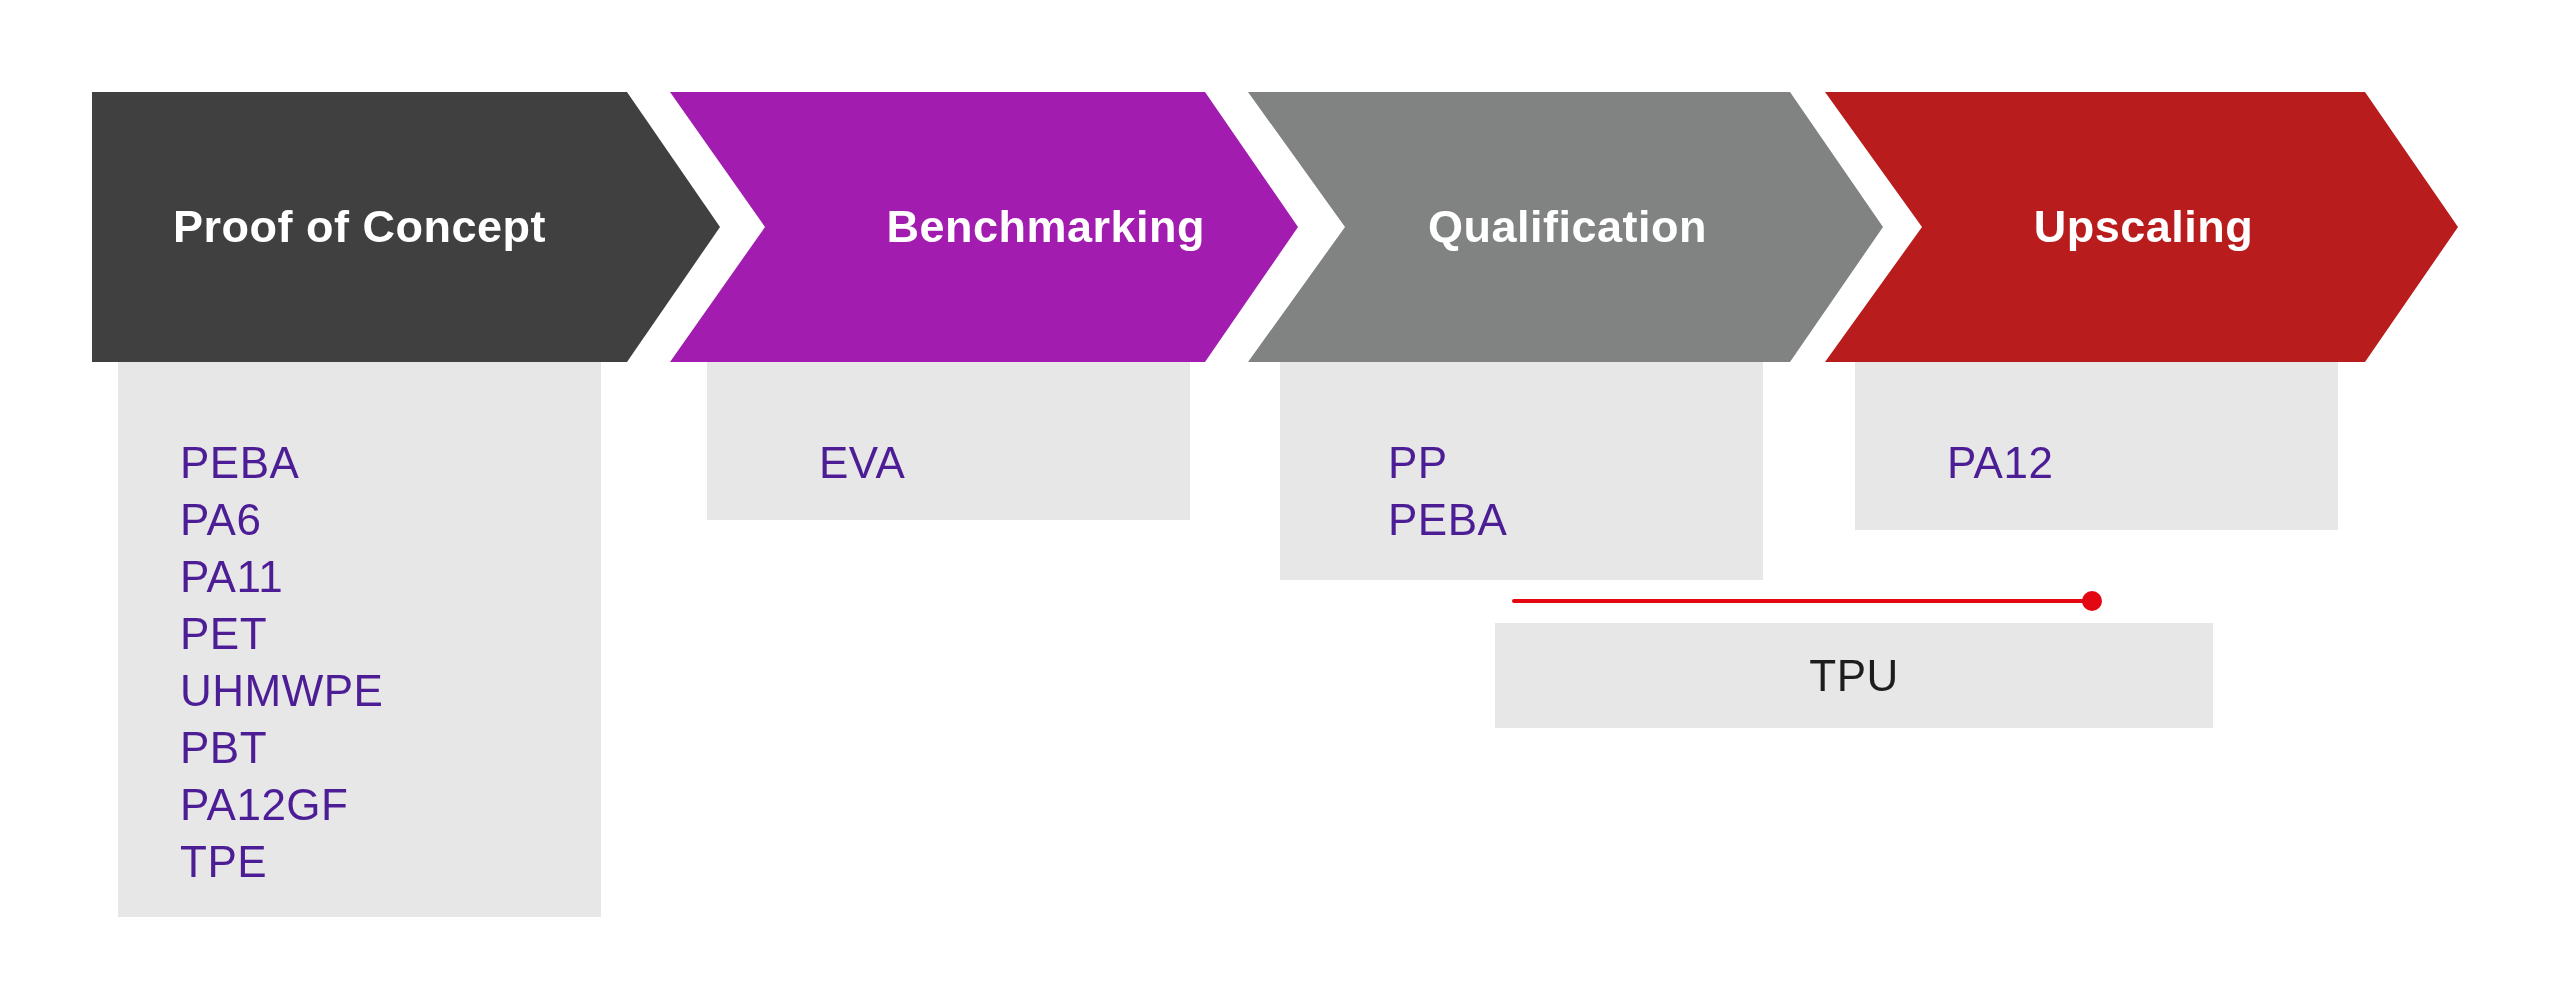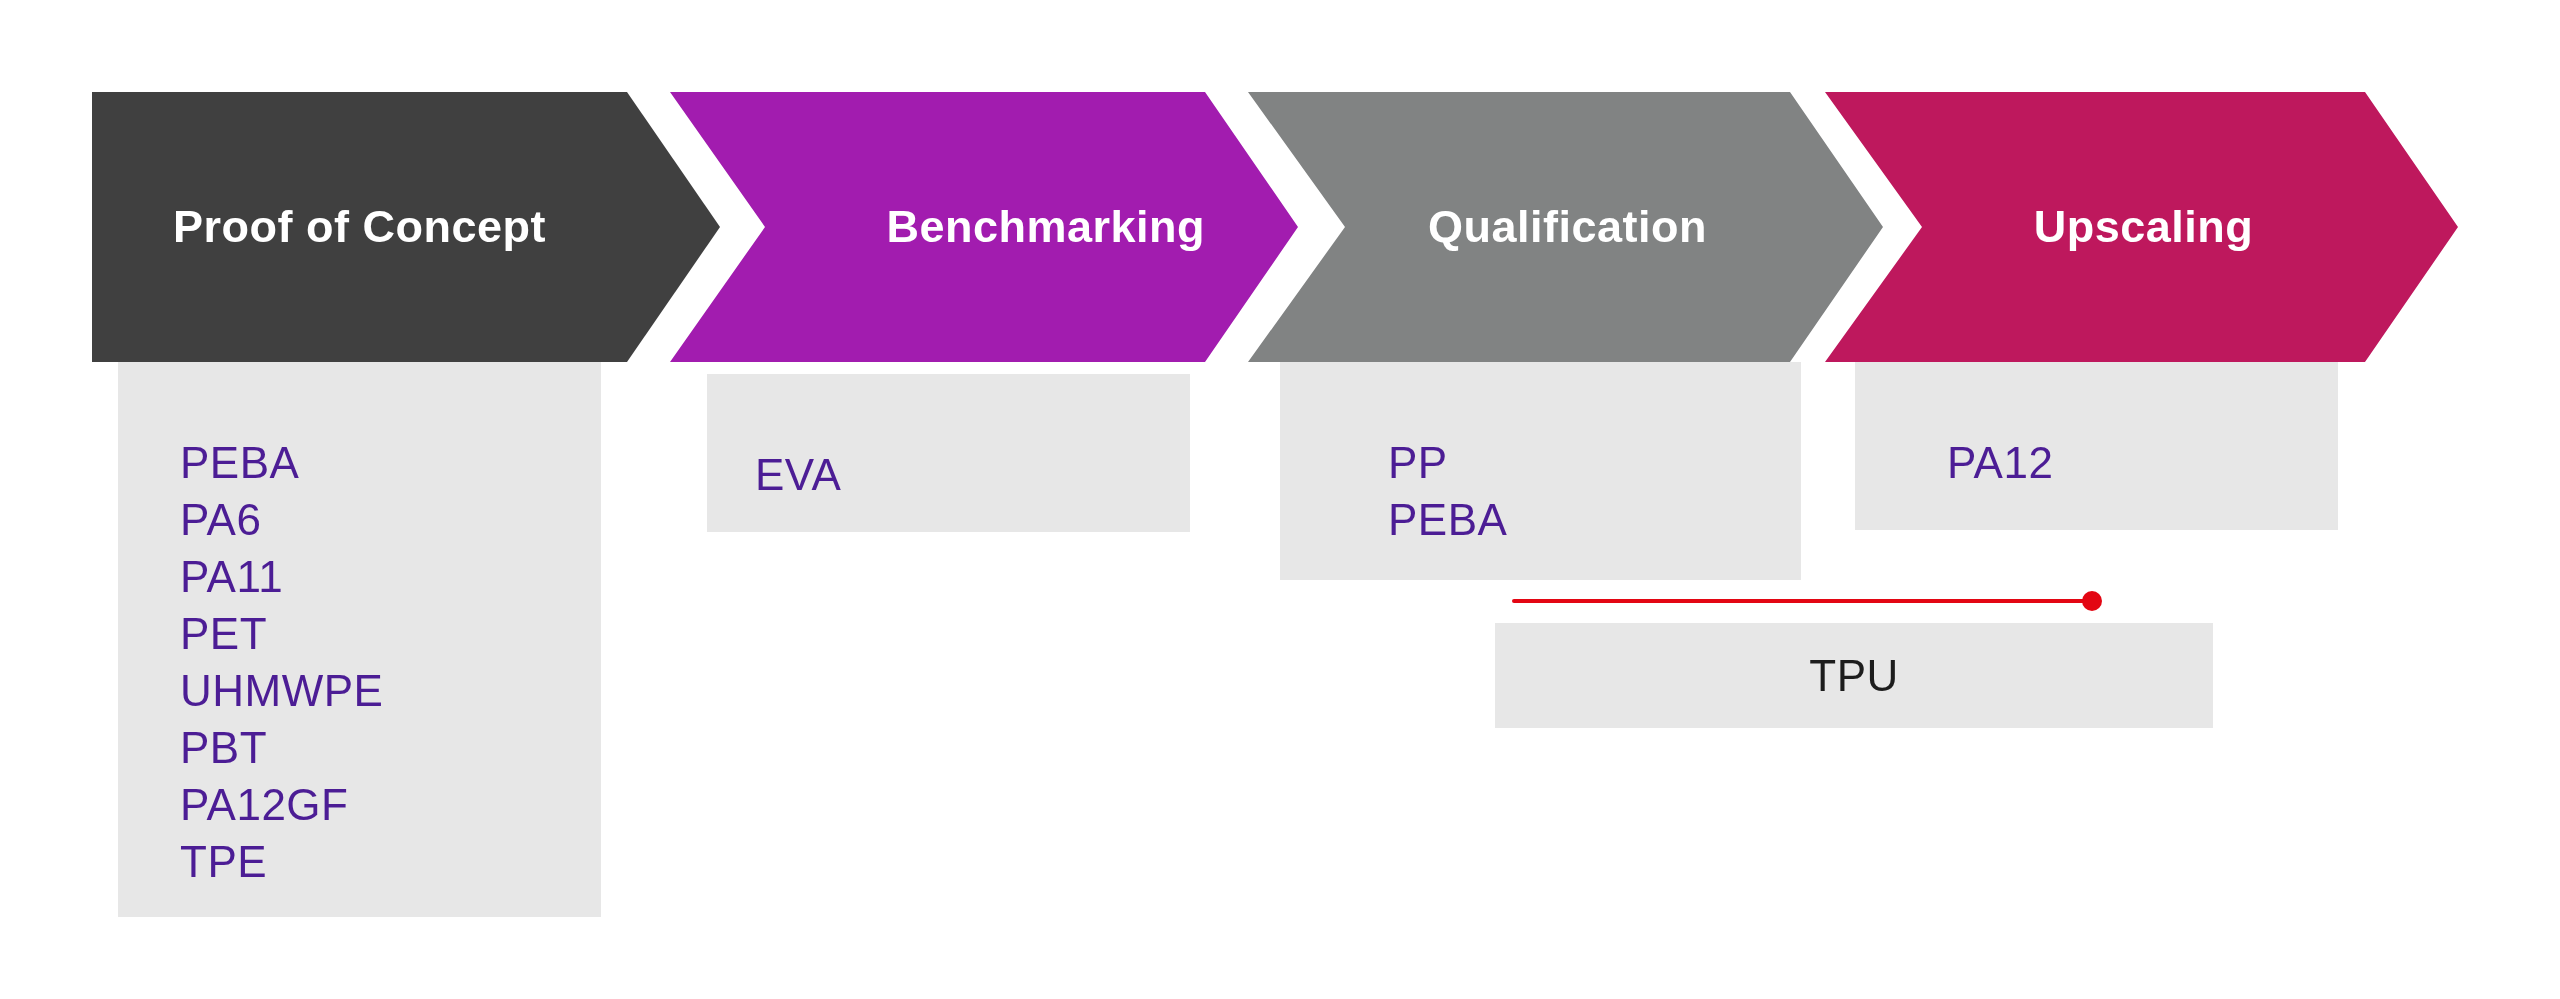--- a/index.html
+++ b/index.html
@@ -81,40 +81,40 @@
   </div>
 
   <div class="arrow" style="left: 670px; width: 628px; --notch: 95px; background: #a21caf; justify-content: flex-end;">
     <span class="arrow-label">Benchmarking</span>
   </div>
 
   <div class="arrow" style="left: 1248px; width: 635px; --notch: 97px; background: rgb(129, 131, 131);">
     <span class="arrow-label">Qualification</span>
   </div>
 
-  <div class="arrow" style="left: 1825px; width: 633px; --notch: 97px; background: #be185d;">
+  <div class="arrow" style="left: 1825px; width: 633px; --notch: 97px; background: #b91c1c;">
     <span class="arrow-label">Upscaling</span>
   </div>
 
   <div class="mat-box" style="left:118px;top:362px;width:483px;height:555px;padding-left:62px">
     <span class="mat-item">PEBA</span>
     <span class="mat-item">PA6</span>
     <span class="mat-item">PA11</span>
     <span class="mat-item">PET</span>
     <span class="mat-item">UHMWPE</span>
     <span class="mat-item">PBT</span>
     <span class="mat-item">PA12GF</span>
     <span class="mat-item">TPE</span>
   </div>
 
-  <div class="mat-box" style="left:707px;top:374px;width:483px;height:158px;padding-left:48px">
+  <div class="mat-box" style="left:707px;top:362px;width:483px;height:158px;padding-left:112px">
     <span class="mat-item">EVA</span>
   </div>
 
-  <div class="mat-box" style="left:1280px;top:362px;width:521px;height:218px;padding-left:108px">
+  <div class="mat-box" style="left:1280px;top:362px;width:483px;height:218px;padding-left:108px">
     <span class="mat-item">PP</span>
     <span class="mat-item">PEBA</span>
   </div>
 
   <div class="mat-box" style="left:1855px;top:362px;width:483px;height:168px;padding-left:92px">
     <span class="mat-item">PA12</span>
   </div>
 
   <div class="transition-line" style="background: rgb(227, 6, 19);"></div>
   <div class="transition-dot" style="background: rgb(227, 6, 19);"></div>

